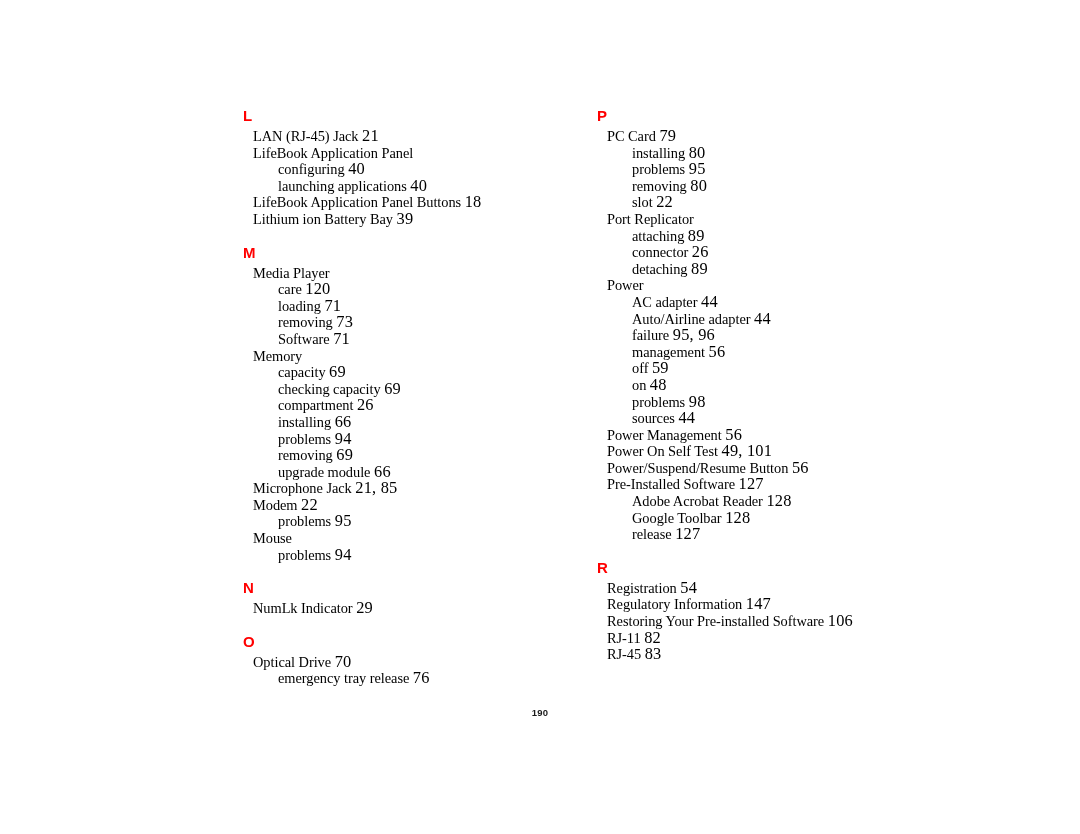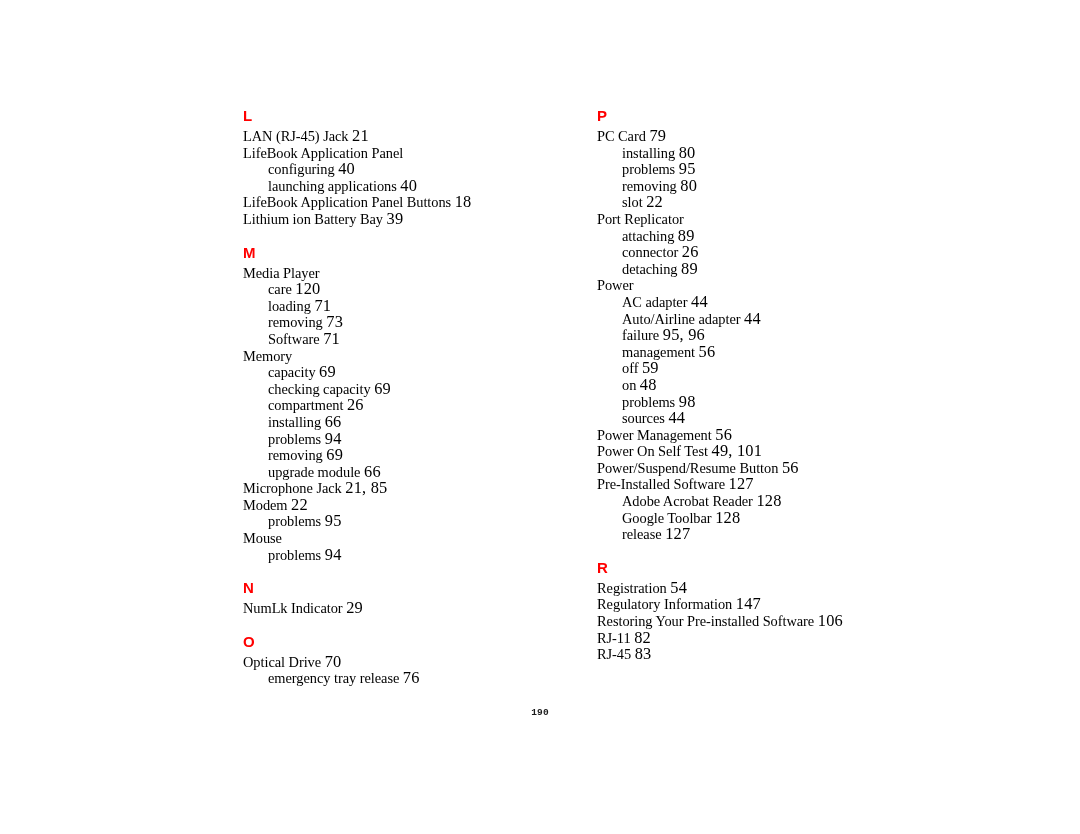--- a/index.html
+++ b/index.html
@@ -59,33 +59,34 @@
     font-size: 14.4px;
     line-height: 16.6px;
     white-space: nowrap;
     letter-spacing: -0.05px;
   }
   .entry.sub {
     padding-left: 25px;
   }
   .entry-term {
     font-size: 14.4px;
+    margin-left: 10px;
   }
   .entry-pages {
     font-size: 16.4px;
     letter-spacing: 0.2px;
   }
 
   .page-number {
     position: absolute;
     top: 707px;
     left: 0;
     width: 1080px;
     text-align: center;
-    font-family: Liberation Mono, monospace;
+    font-family: Liberation Sans, sans-serif;
     font-size: 9.5px;
     font-weight: bold;
     color: #1a1a1a;
     letter-spacing: 0.2px;
   }
 </style>
 </head>
 <body>
 
 <div class="page">

